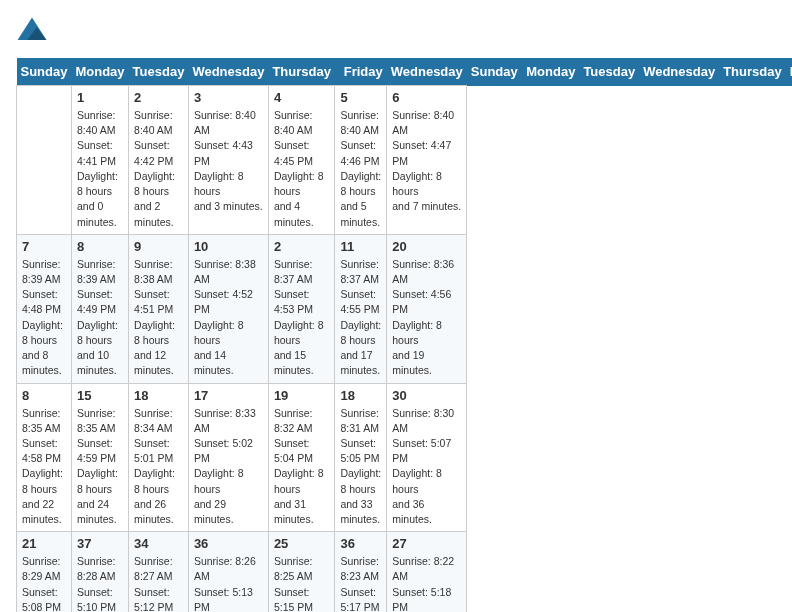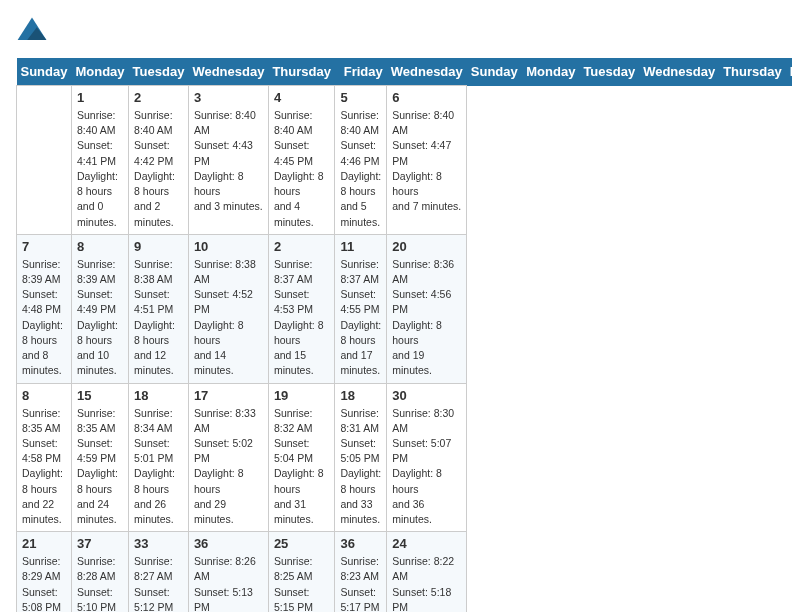--- a/index.html
+++ b/index.html
@@ -222,34 +222,34 @@
       <tr>
         <td>
           <span class="day-number">21</span>
           <div class="cell-content">Sunrise: 8:29 AM<br>Sunset: 5:08 PM<br>Daylight: 8 hours<br>and 39 minutes.</div>
         </td>
         <td>
           <span class="day-number">37</span>
           <div class="cell-content">Sunrise: 8:28 AM<br>Sunset: 5:10 PM<br>Daylight: 8 hours<br>and 41 minutes.</div>
         </td>
         <td>
-          <span class="day-number">33</span>
+          <span class="day-number">34</span>
           <div class="cell-content">Sunrise: 8:27 AM<br>Sunset: 5:12 PM<br>Daylight: 8 hours<br>and 44 minutes.</div>
         </td>
         <td>
           <span class="day-number">36</span>
           <div class="cell-content">Sunrise: 8:26 AM<br>Sunset: 5:13 PM<br>Daylight: 8 hours<br>and 47 minutes.</div>
         </td>
         <td>
           <span class="day-number">25</span>
           <div class="cell-content">Sunrise: 8:25 AM<br>Sunset: 5:15 PM<br>Daylight: 8 hours<br>and 50 minutes.</div>
         </td>
         <td>
           <span class="day-number">36</span>
           <div class="cell-content">Sunrise: 8:23 AM<br>Sunset: 5:17 PM<br>Daylight: 8 hours<br>and 53 minutes.</div>
         </td>
         <td>
-          <span class="day-number">24</span>
+          <span class="day-number">27</span>
           <div class="cell-content">Sunrise: 8:22 AM<br>Sunset: 5:18 PM<br>Daylight: 8 hours<br>and 56 minutes.</div>
         </td>
       </tr>
     </tbody>
 </table>
 
 </body></html>

